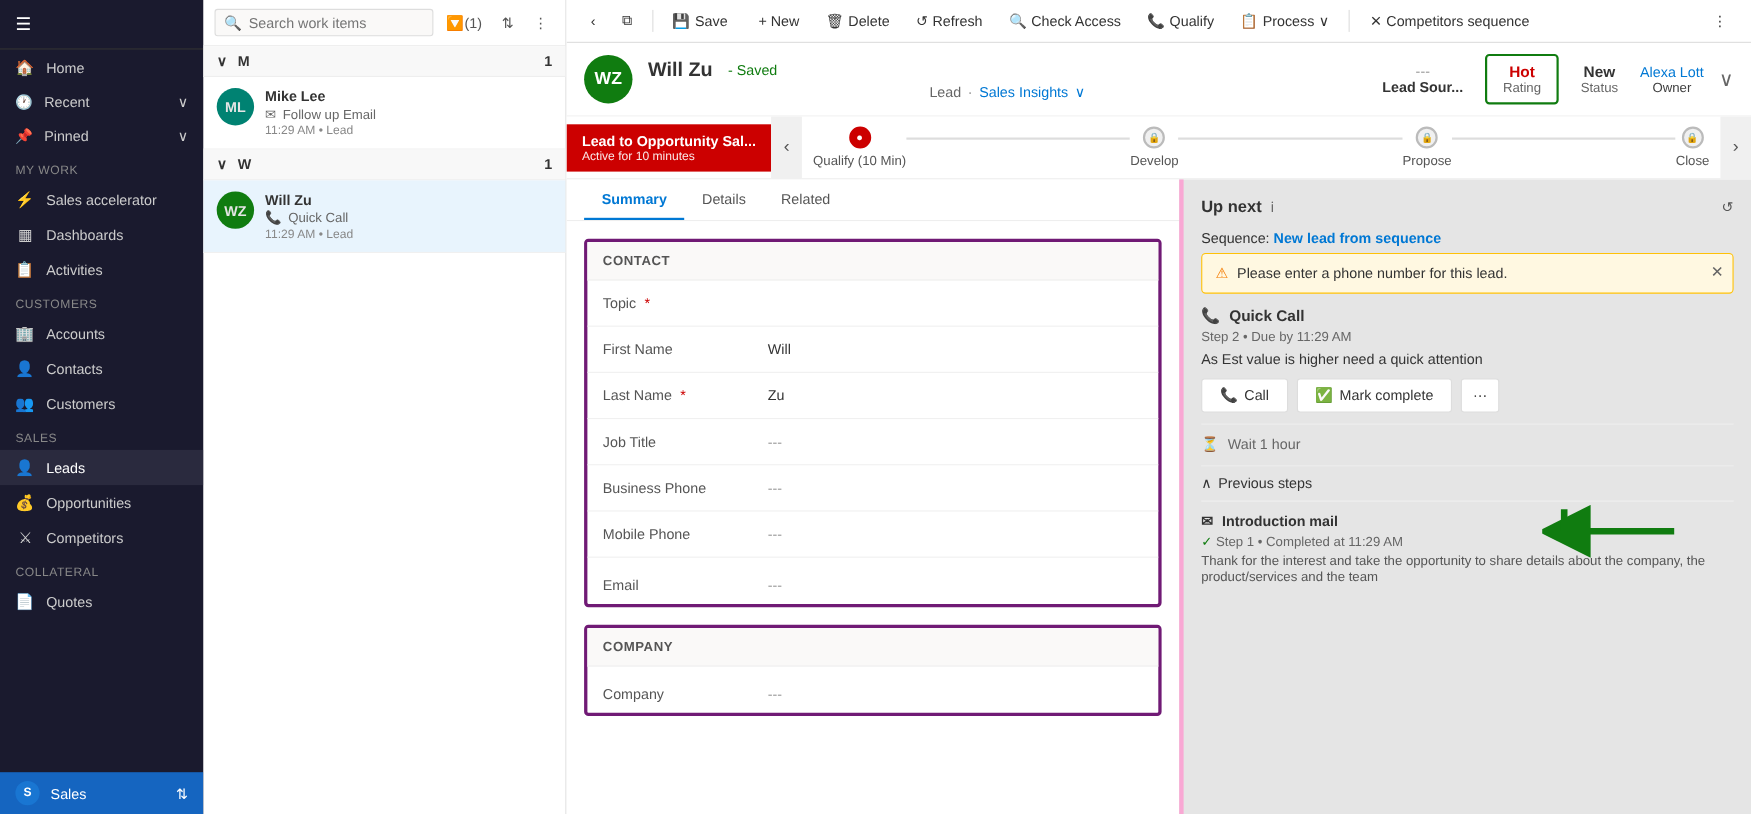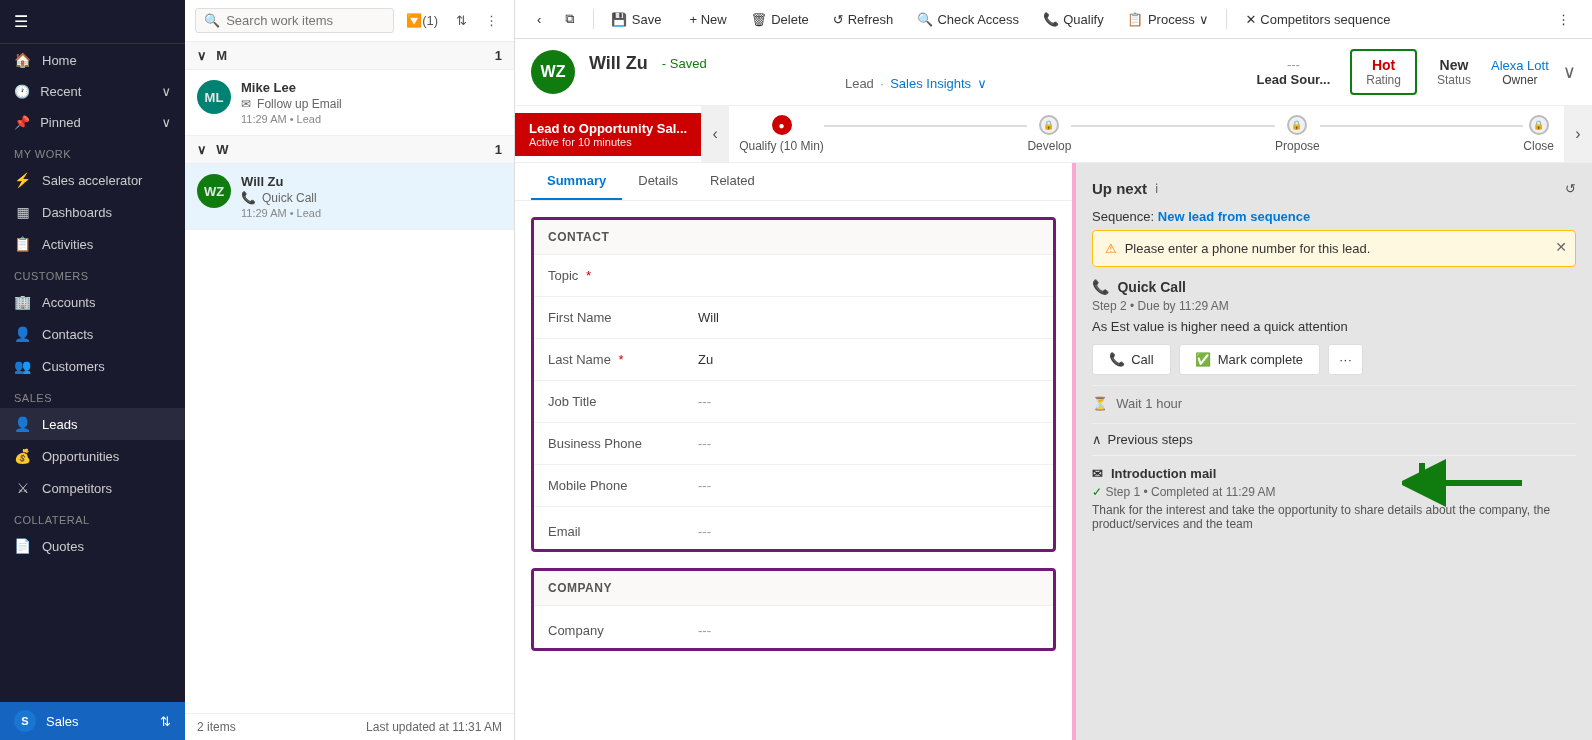--- a/index.html
+++ b/index.html
@@ -601,24 +601,20 @@
       <div class="list-item-name">Will Zu</div>
       <div class="list-item-sub">
         <span>📞</span>
         <span>Quick Call</span>
       </div>
       <div class="list-item-time">11:29 AM • Lead</div>
     </div>
   </div>
 
   <div style="flex:1;"></div>
-  <div class="middle-footer">
-    <span>2 items</span>
-    <span>Last updated at 11:31 AM</span>
-  </div>
 </div>
 
 <div class="main-content">
 
   <div class="top-toolbar">
     <button class="toolbar-btn">‹</button>
     <button class="toolbar-btn">⧉</button>
     <div class="toolbar-separator"></div>
     <button class="toolbar-btn">
       <span>💾</span>

